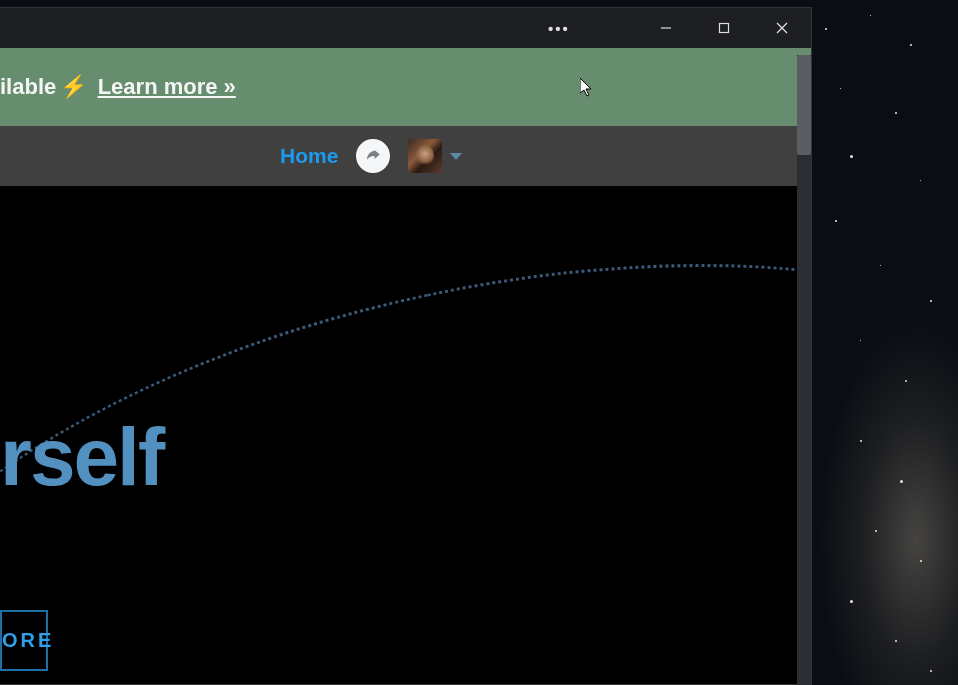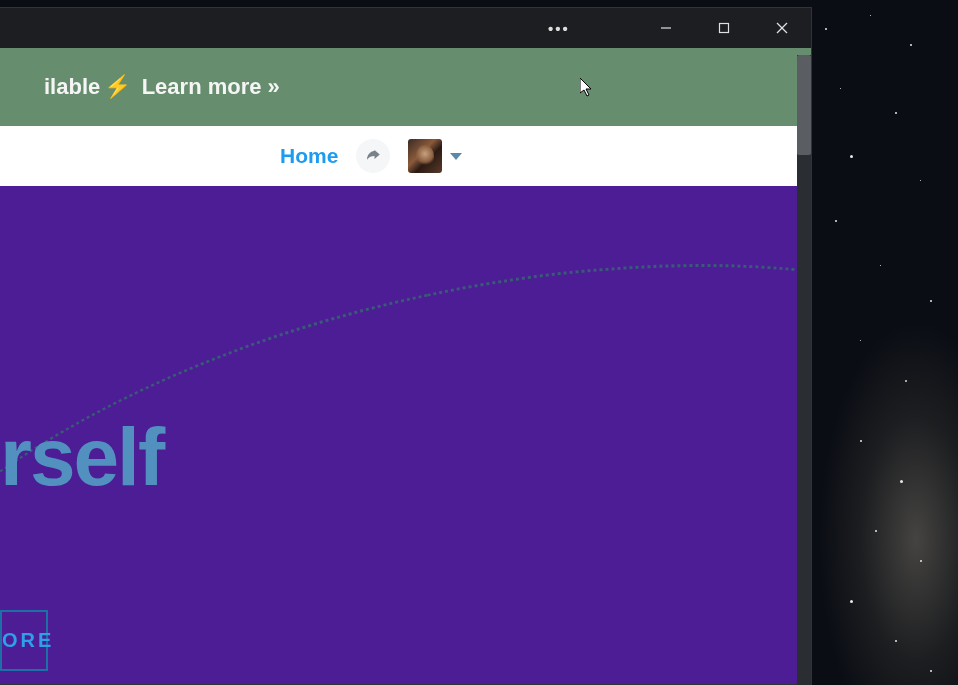--- a/index.html
+++ b/index.html
@@ -72,37 +72,37 @@
       background: #668e6e;
       display: flex;
       align-items: center;
       padding-left: 0;
       color: #f5f5f5;
       font-size: 22px;
       font-weight: 600;
     }
     .banner-text {
       margin-left: 0;
-      padding-left: 44px;
     }
     .banner-learn {
+      text-decoration: underline;
       font-weight: 700;
       margin-left: 6px;
     }
     .lightning {
       margin: 0 4px;
       font-size: 22px;
     }
     .topbar {
       height: 60px;
       display: flex;
       align-items: center;
       padding-left: 280px;
       gap: 18px;
-      background: #ffffff;
+      background: #404040;
     }
     .home-link {
       color: #1d9bf0;
       font-size: 21px;
       font-weight: 700;
     }
     .msg-icon {
       width: 34px;
       height: 34px;
       background: #f4f6f8;
@@ -141,21 +141,21 @@
     }
     .caret {
       width: 0;
       height: 0;
       border-left: 6px solid transparent;
       border-right: 6px solid transparent;
       border-top: 7px solid #5a8aa8;
     }
     .content {
       flex: 1;
-      background: #4c1d95;
+      background: #000000;
       position: relative;
       overflow: hidden;
     }
     .dotted-arc {
       position: absolute;
       left: -200px;
       top: 100px;
       width: 1400px;
       height: 700px;
       border: 3px dotted #3a5a78;

